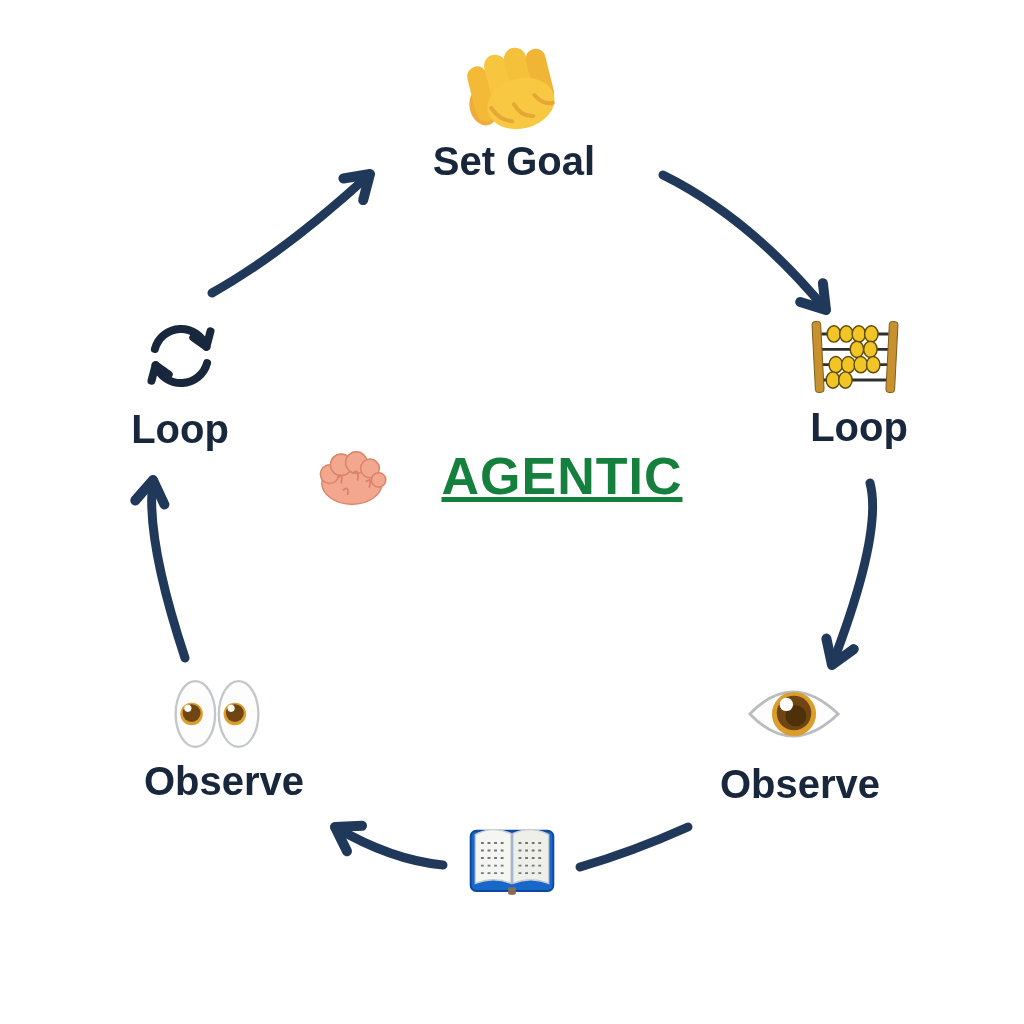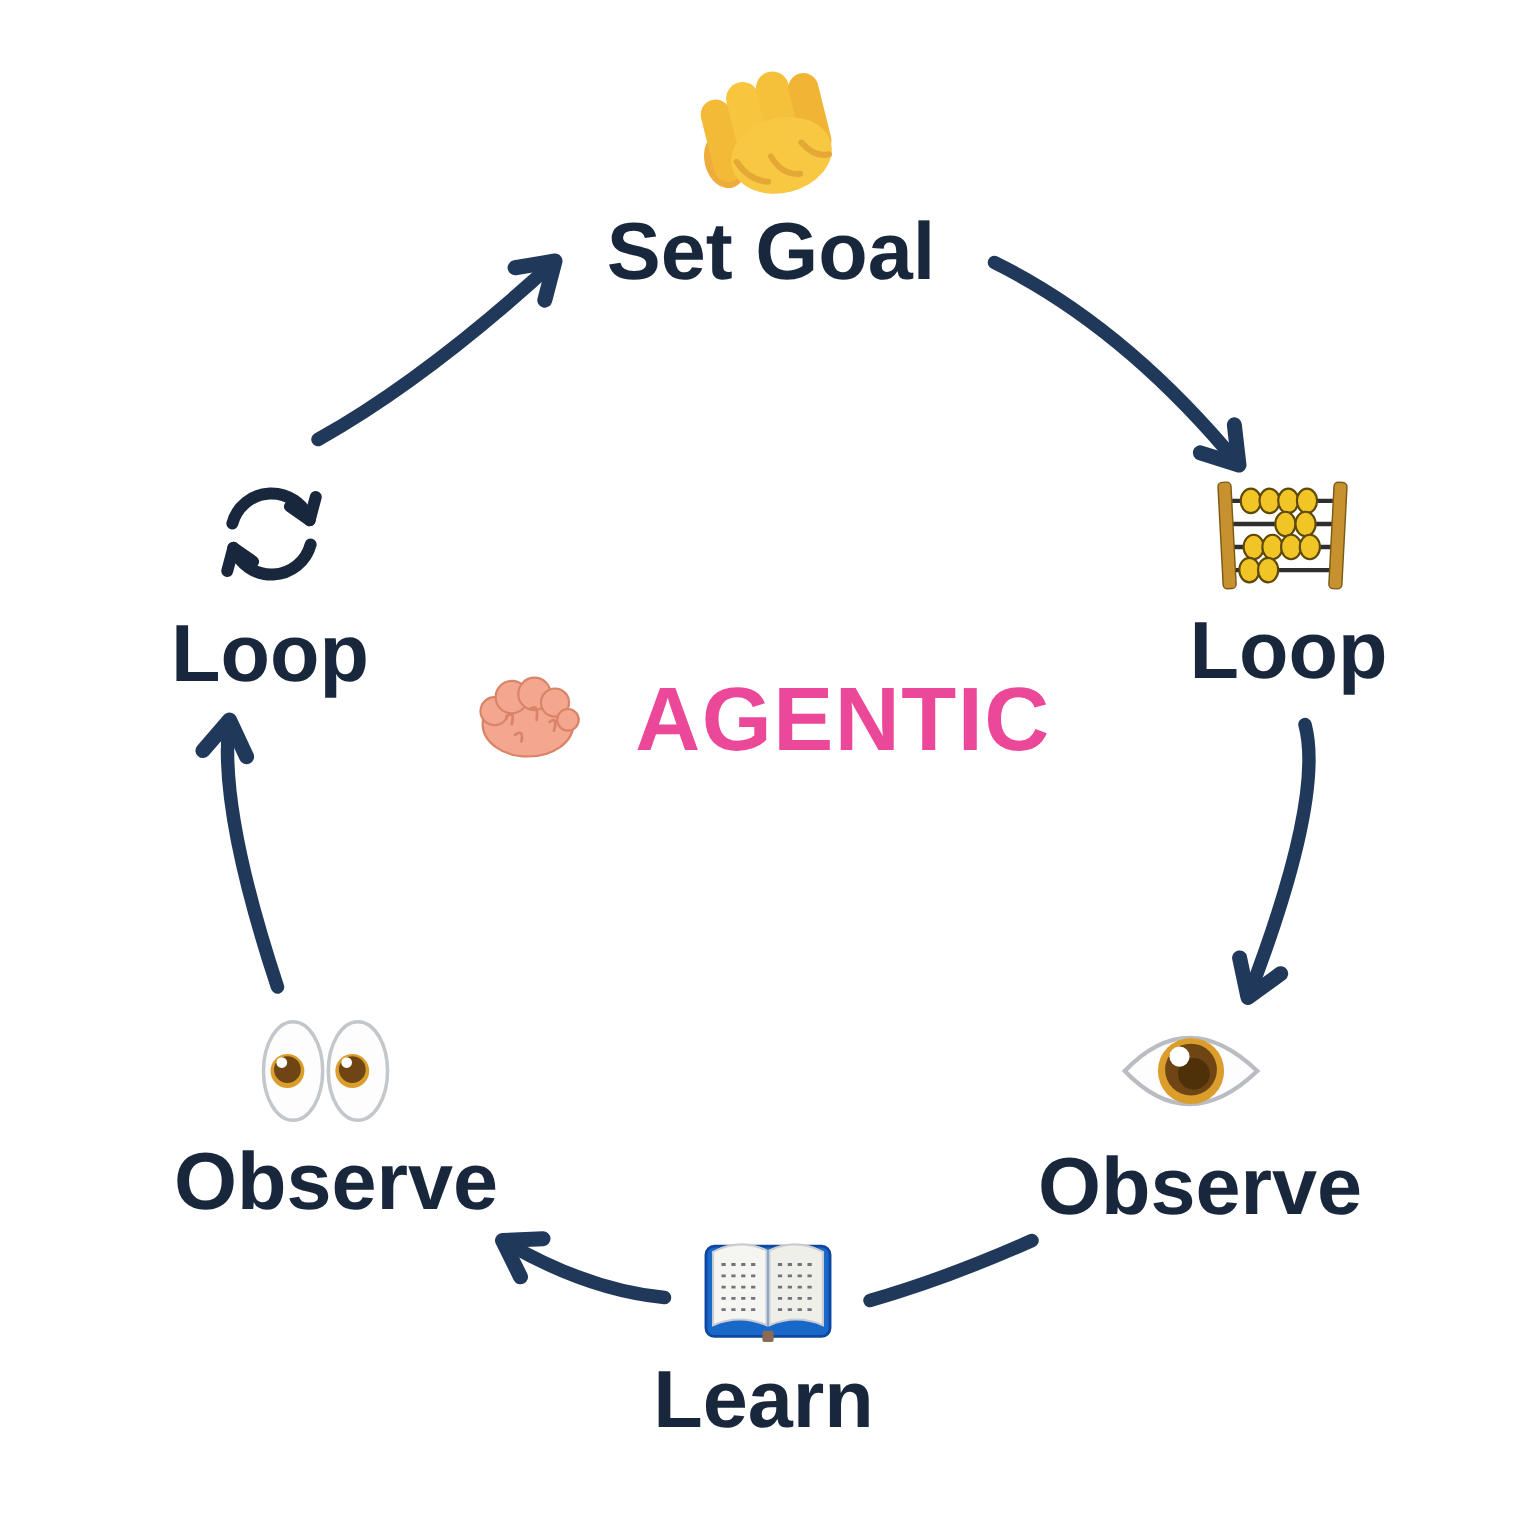--- a/index.html
+++ b/index.html
@@ -4,27 +4,27 @@
 <style>
   html,body{margin:0;padding:0;background:#ffffff;}
   .canvas{
     position:relative;width:1024px;height:1024px;background:#ffffff;
     overflow:hidden;font-family:"Liberation Sans",sans-serif;
   }
   .arrow-layer{position:absolute;left:0;top:0;width:1024px;height:1024px;}
   .node-icon{position:absolute;}
   .node-label{
     position:absolute;transform:translateX(-50%);
-    font-size:54px;font-weight:700;color:#18273c;letter-spacing:0px;
+    font-size:40px;font-weight:700;color:#18273c;letter-spacing:0px;
     white-space:nowrap;line-height:1;
   }
   .title-line{
     position:absolute;transform:translateX(-50%);
-    font-size:60px;font-weight:700;color:#ec4899;letter-spacing:1px;
-    white-space:nowrap;line-height:1;
+    font-size:52px;font-weight:700;color:#15803d;letter-spacing:1px;
+    white-space:nowrap;line-height:1;text-decoration:underline;
   }
 </style>
 </head>
 <body>
 
 <div class="canvas">
 
   <svg class="arrow-layer" viewBox="0 0 1024 1024">
     <g stroke="#20395a" fill="none" stroke-linecap="round" stroke-linejoin="round">
 
@@ -110,21 +110,20 @@
   <svg class="node-icon" style="left:465px;top:821px" width="94" height="76" viewBox="0 0 100 80">
     <rect x="6" y="10" width="88" height="64" rx="6" fill="#1868C9" stroke="#0C47A0" stroke-width="2"></rect>
     <rect x="46" y="70" width="8" height="8" rx="1.5" fill="#8A6A52"></rect>
     <path d="M 11 14 Q 30 4 49 13 L 49 66 Q 30 58 11 66 Z" fill="#F5F5F1" stroke="#c9ccd1" stroke-width="1.5"></path>
     <path d="M 89 14 Q 70 4 51 13 L 51 66 Q 70 58 89 66 Z" fill="#EFEFEA" stroke="#c9ccd1" stroke-width="1.5"></path>
     <g stroke="#70757c" stroke-width="2" stroke-dasharray="3 4">
       <path d="M 17 23 h 26 M 17 31 h 26 M 17 39 h 26 M 17 47 h 26 M 17 55 h 26"></path>
       <path d="M 57 23 h 26 M 57 31 h 26 M 57 39 h 26 M 57 47 h 26 M 57 55 h 26"></path>
     </g>
   </svg>
-  <div class="node-label" style="left:509px;top:906px">Learn</div>
 
   <svg class="node-icon" style="left:170px;top:678px" width="94" height="72" viewBox="0 0 100 76">
     <ellipse cx="27" cy="38" rx="21" ry="35" fill="#FDFDFD" stroke="#c3c7cb" stroke-width="2.5"></ellipse>
     <ellipse cx="73" cy="38" rx="21" ry="35" fill="#FDFDFD" stroke="#c3c7cb" stroke-width="2.5"></ellipse>
     <circle cx="23" cy="38" r="12" fill="#D99E2B"></circle>
     <circle cx="23" cy="37" r="9.5" fill="#6F4613"></circle>
     <circle cx="19" cy="32" r="3.8" fill="#ffffff"></circle>
     <circle cx="69" cy="38" r="12" fill="#D99E2B"></circle>
     <circle cx="69" cy="37" r="9.5" fill="#6F4613"></circle>
     <circle cx="65" cy="32" r="3.8" fill="#ffffff"></circle>

